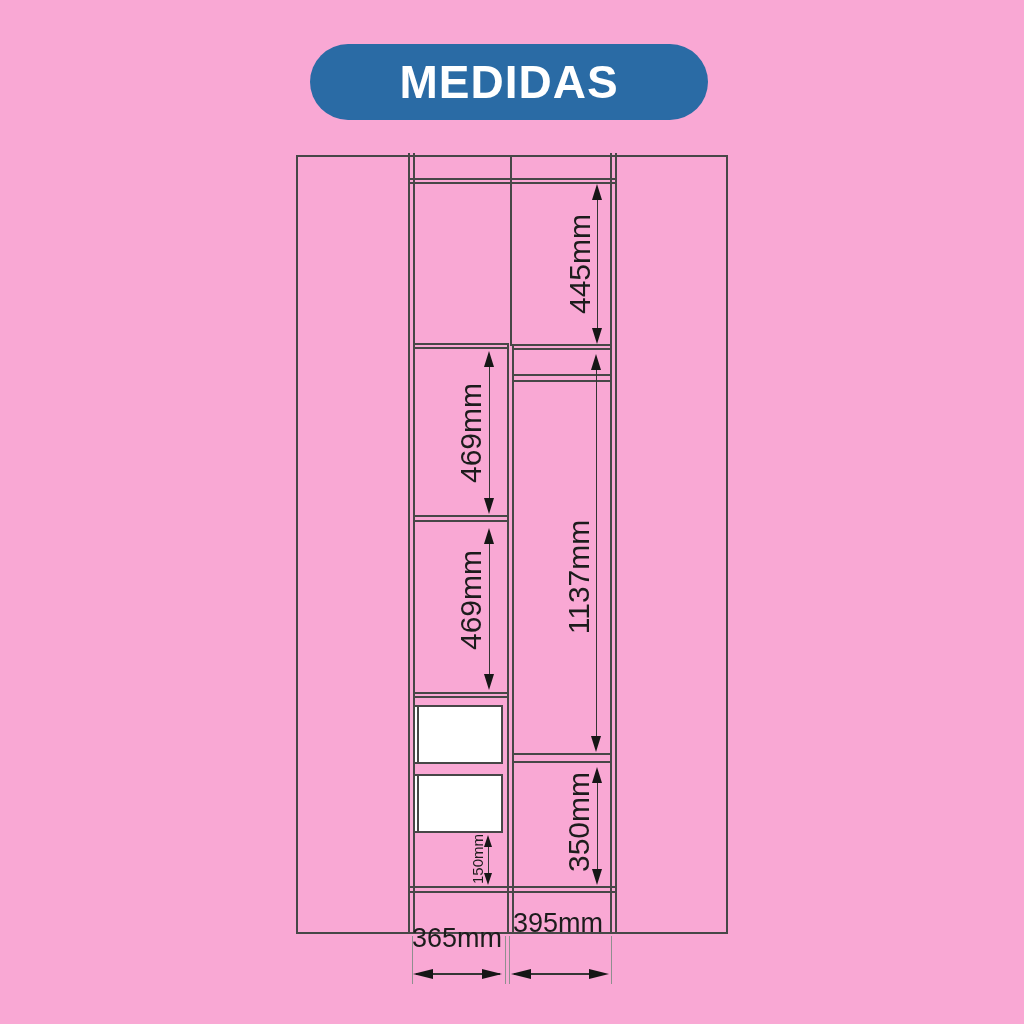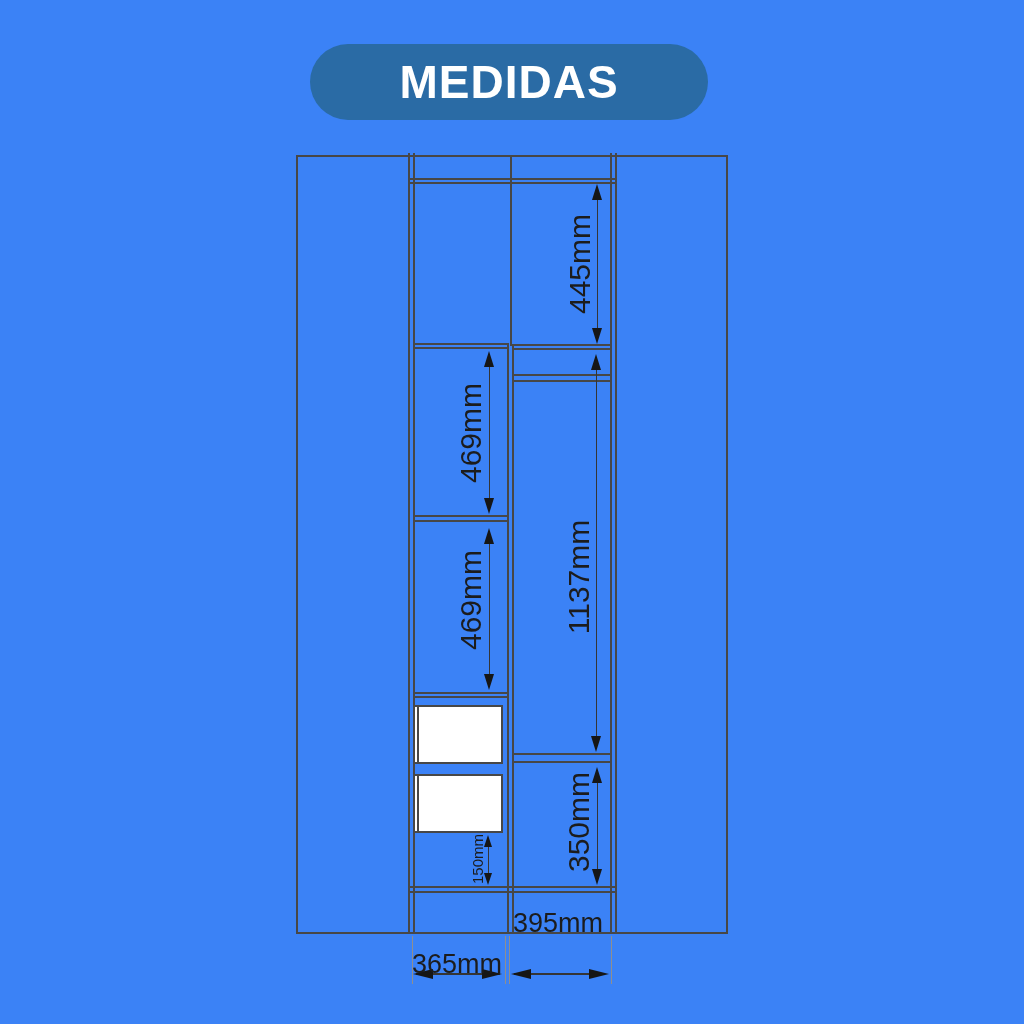--- a/index.html
+++ b/index.html
@@ -1,17 +1,17 @@
 <!DOCTYPE html>
 <html><head>
 <meta charset="utf-8">
 <style>
   html,body{margin:0;padding:0;background:#ffffff;}
   #canvas{
-    position:relative;width:1024px;height:1024px;background:#3b82f6;overflow:hidden;
+    position:relative;width:1024px;height:1024px;background:#f9a8d4;overflow:hidden;
     font-family:"Liberation Sans", sans-serif;
     --lc:#474747;
   }
   
   .badge{
     position:absolute;left:310px;top:44px;width:398px;height:76px;border-radius:40px;
     display:flex;align-items:center;justify-content:center;
   }
   .badge span{
     color:#ffffff;font-size:46px;font-weight:bold;letter-spacing:1px;
@@ -144,21 +144,21 @@
     <div class="arrSs" style="left:484px;top:873px;"></div>
     <span class="dimlabel-sm" style="left:477px;top:859px;">150mm</span>
   </div>
 
   <div>
     <div class="ext" style="left:412px;top:936px;height:48px;"></div>
     <div class="ext" style="left:505px;top:936px;height:48px;"></div>
     <div class="dhl" style="left:416px;top:973px;width:84px;"></div>
     <div class="arrW" style="left:413px;top:969px;"></div>
     <div class="arrE" style="left:482px;top:969px;"></div>
-    <span class="dimlabel-h" style="left:457px;top:964px;">365mm</span>
+    <span class="dimlabel-h" style="left:457px;top:938px;">365mm</span>
   </div>
 
   <div>
     <div class="ext" style="left:509px;top:936px;height:48px;"></div>
     <div class="ext" style="left:611px;top:936px;height:48px;"></div>
     <div class="dhl" style="left:514px;top:973px;width:88px;"></div>
     <div class="arrW" style="left:511px;top:969px;"></div>
     <div class="arrE" style="left:589px;top:969px;"></div>
     <span class="dimlabel-h" style="left:558px;top:923px;">395mm</span>
   </div>

